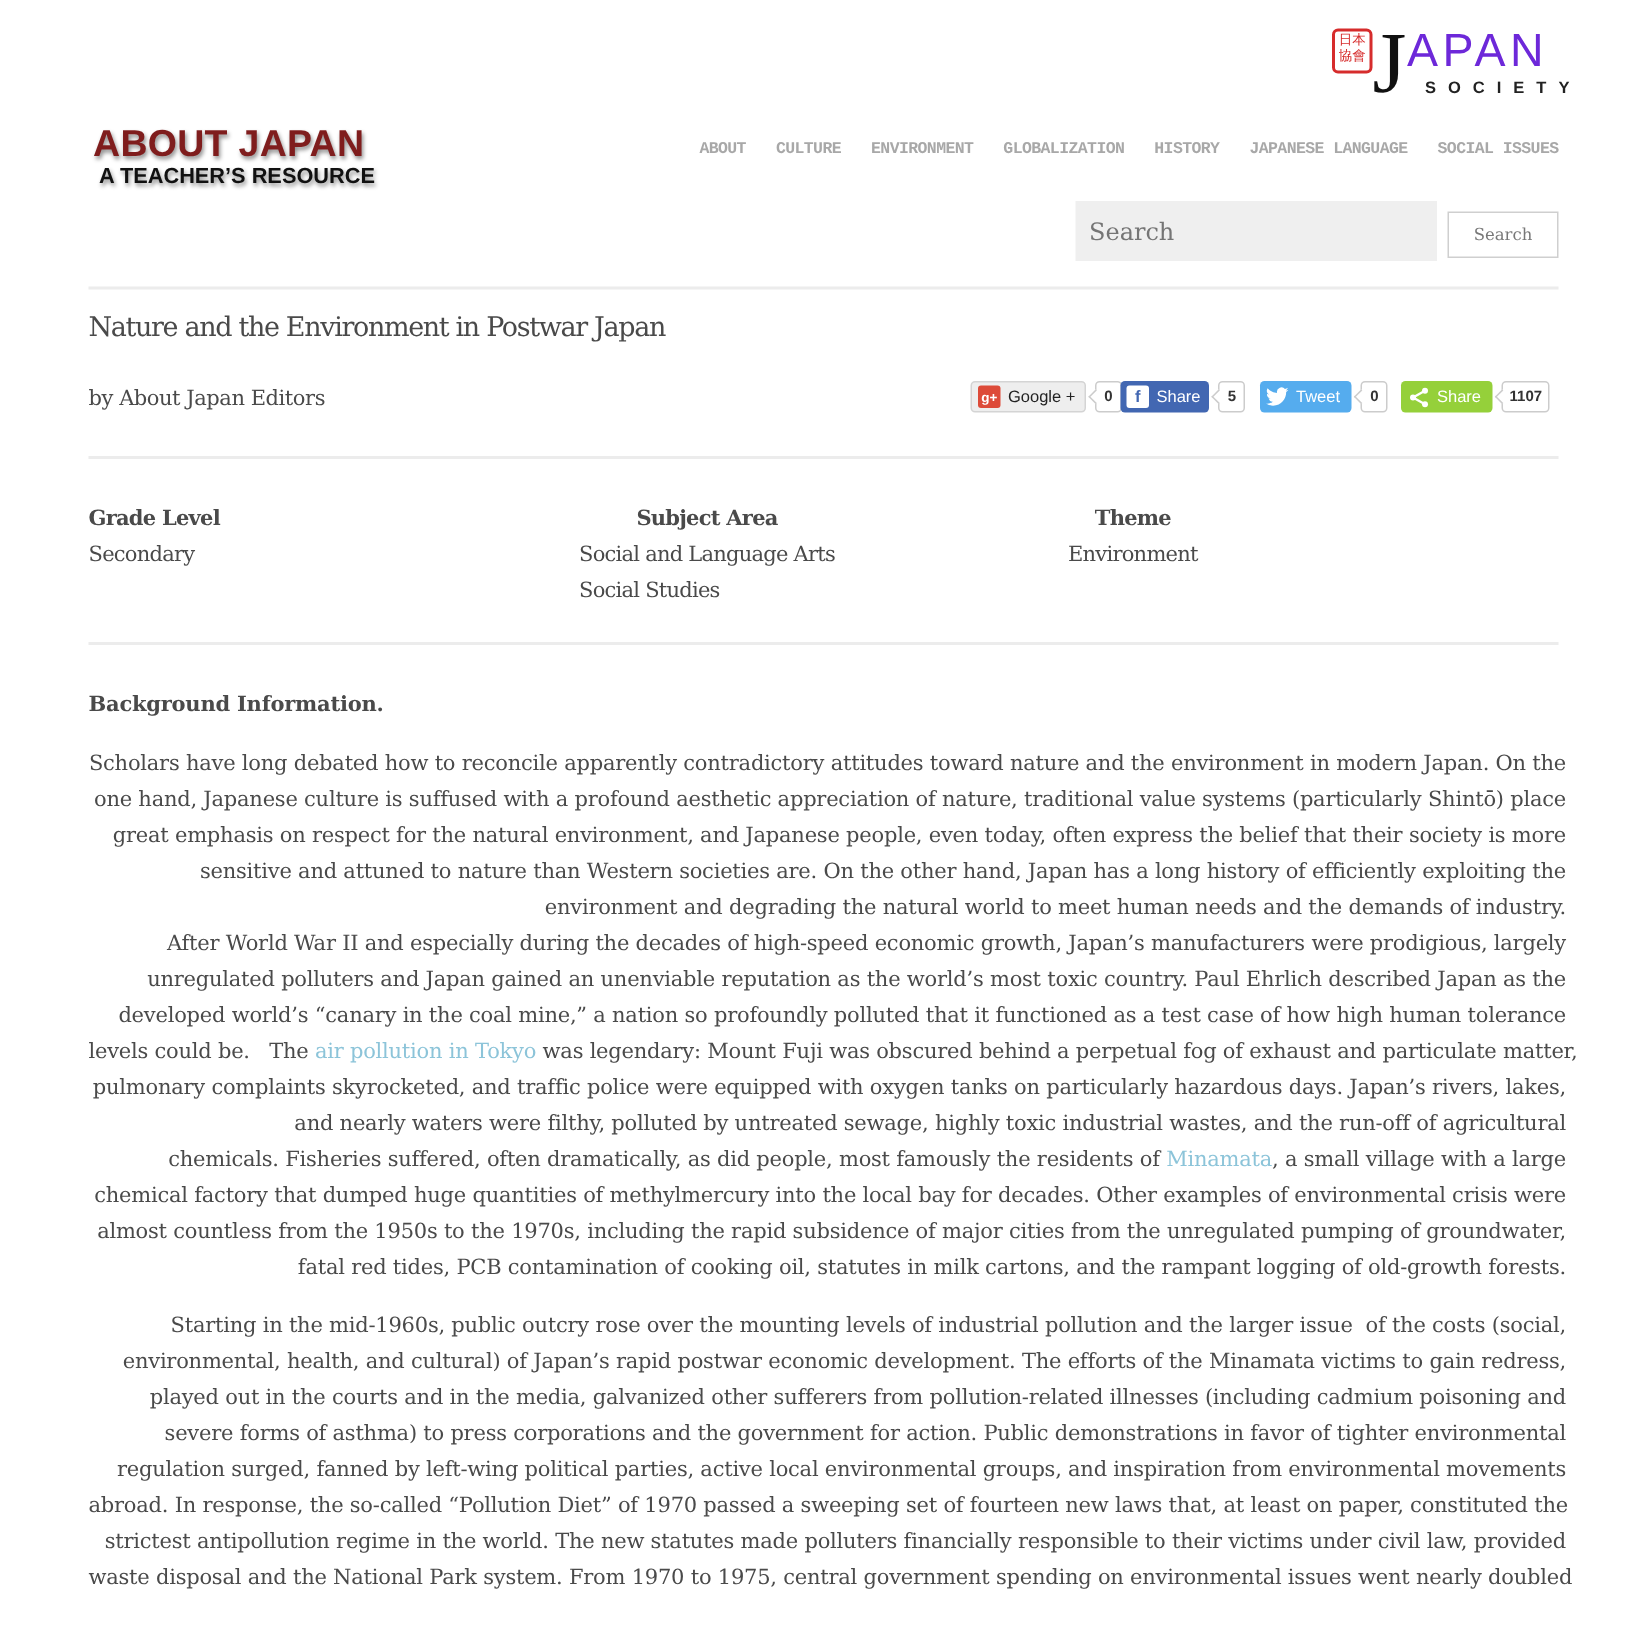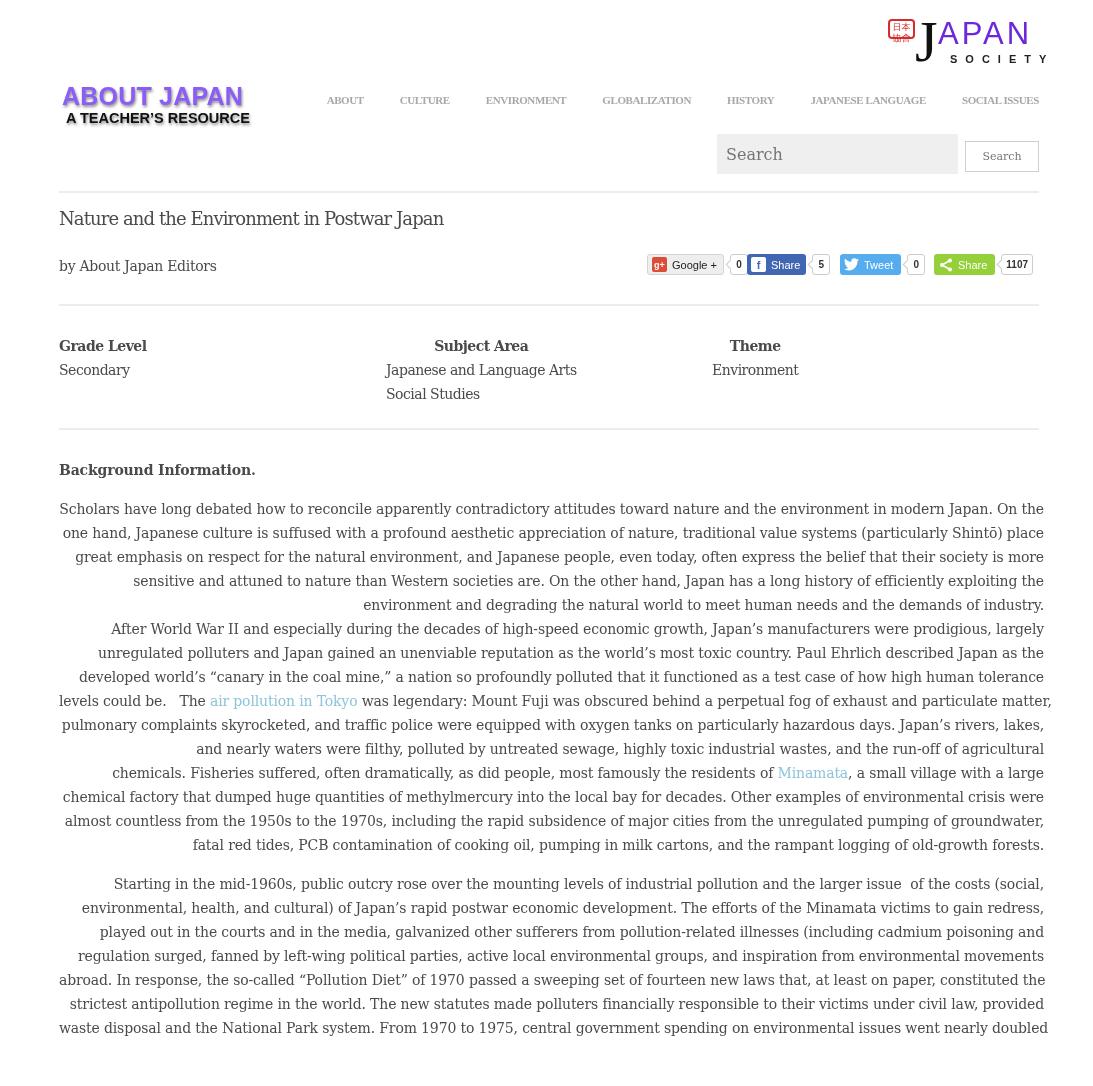--- a/index.html
+++ b/index.html
@@ -1,30 +1,30 @@
 <!DOCTYPE html>
 <html><head>
 <meta charset="utf-8">
 <style>
   * { box-sizing: border-box; margin: 0; padding: 0; }
   html, body { width: 1093px; height: 1086px; overflow: hidden; background: #ffffff; }
   body { font-family: "DejaVu Serif", "Liberation Serif", serif; color: #4a4a4a; position: relative; }
 
   .brand-logo { position: absolute; left: 888px; top: 17px; width: 152px; height: 52px; }
-  .seal { position: absolute; left: 0; top: 2px; width: 27px; height: 20px; border: 2px solid #d62c2c; border-radius: 4px; color: #d62c2c; font-size: 9px; line-height: 11px; text-align: center; font-family: "DejaVu Sans", sans-serif; padding-top: 1px; }
+  .seal { position: absolute; left: 0; top: 2px; width: 27px; height: 30px; border: 2px solid #d62c2c; border-radius: 4px; color: #d62c2c; font-size: 9px; line-height: 11px; text-align: center; font-family: "DejaVu Sans", sans-serif; padding-top: 1px; }
   .jbig { position: absolute; left: 27px; top: -4px; font-family: "Liberation Serif", serif; font-size: 58px; line-height: 58px; color: #111; }
   .japan-word { position: absolute; left: 50px; top: 1px; font-family: "Liberation Sans", sans-serif; font-size: 31px; letter-spacing: 3px; color: #6d28d9; line-height: 31px; }
   .society-word { position: absolute; left: 62px; top: 36px; font-family: "Liberation Sans", sans-serif; font-size: 11px; font-weight: bold; letter-spacing: 8px; color: #222; }
 
   .site-logo { position: absolute; left: 62px; top: 83px; width: 190px; text-shadow: 1px 2px 3px rgba(0,0,0,0.45); }
-  .site-logo .l1 { display: block; font-family: "Liberation Sans", sans-serif; font-weight: bold; font-size: 25px; line-height: 27px; color: #8b5cf6; letter-spacing: 0.2px; }
+  .site-logo .l1 { display: block; font-family: "Liberation Sans", sans-serif; font-weight: bold; font-size: 25px; line-height: 27px; color: #7f1d1d; letter-spacing: 0.2px; }
   .site-logo .l2 { display: block; font-family: "Liberation Sans", sans-serif; font-weight: bold; font-size: 14.5px; line-height: 17px; color: #111; padding-left: 4px; }
 
   .main-nav { position: absolute; right: 54px; top: 94px; display: flex; gap: 0; }
-  .main-nav a { font-family: Liberation Serif, serif; font-weight: bold; font-size: 11px; color: #a8a8a8; text-decoration: none; margin-left: 36px; letter-spacing: -0.4px; }
+  .main-nav a { font-family: Liberation Mono, monospace; font-weight: bold; font-size: 11px; color: #a8a8a8; text-decoration: none; margin-left: 20px; letter-spacing: -0.4px; }
 
   .search-box { position: absolute; left: 717px; top: 134px; width: 241px; height: 40px; background: #efefef; border: none; font-family: "DejaVu Serif", serif; font-size: 16px; color: #777; padding-left: 9px; }
   .search-btn { position: absolute; left: 965px; top: 141px; width: 74px; height: 31px; background: #fff; border: 1px solid #cfcfcf; font-family: "DejaVu Serif", serif; font-size: 11px; color: #777; }
 
   .hr { position: absolute; left: 59px; width: 980px; height: 2px; background: #ececec; }
 
   .page-title { position: absolute; left: 59px; top: 208px; font-family: "DejaVu Serif", serif; font-size: 18px; font-weight: normal; color: #4a4a4a; letter-spacing: -0.9px; }
   .byline { position: absolute; left: 59px; top: 258px; font-size: 14px; color: #4a4a4a; letter-spacing: -0.3px; }
 
   .share { position: absolute; top: 254px; height: 21px; display: flex; align-items: center; }
@@ -120,21 +120,21 @@
 </div>
 
 <div class="hr" style="top:304px;"></div>
 
 <div class="meta" style="left:59px;">
   <div class="h">Grade Level</div>
   <div>Secondary</div>
 </div>
 <div class="meta" style="left:386px;">
   <div class="h">Subject Area</div>
-  <div>Japanese and Language Arts</div>
+  <div>Social and Language Arts</div>
   <div>Social Studies</div>
 </div>
 <div class="meta" style="left:712px;">
   <div class="h">Theme</div>
   <div>Environment</div>
 </div>
 
 <div class="hr" style="top:428px;"></div>
 
 <div class="content">
@@ -151,25 +151,26 @@
   <p>
     <span class="line">After World War II and especially during the decades of high-speed economic growth, Japan’s manufacturers were prodigious, largely</span>
     <span class="line">unregulated polluters and Japan gained an unenviable reputation as the world’s most toxic country. Paul Ehrlich described Japan as the</span>
     <span class="line">developed world’s “canary in the coal mine,” a nation so profoundly polluted that it functioned as a test case of how high human tolerance</span>
     <span class="line"><span style="white-space:pre;">levels could be.   The </span><a>air pollution in Tokyo</a><span> was legendary: Mount Fuji was obscured behind a perpetual fog of exhaust and particulate matter,</span></span>
     <span class="line">pulmonary complaints skyrocketed, and traffic police were equipped with oxygen tanks on particularly hazardous days. Japan’s rivers, lakes,</span>
     <span class="line">and nearly waters were filthy, polluted by untreated sewage, highly toxic industrial wastes, and the run-off of agricultural</span>
     <span class="line"><span style="white-space:pre;">chemicals. Fisheries suffered, often dramatically, as did people, most famously the residents of </span><a>Minamata</a><span>, a small village with a large</span></span>
     <span class="line">chemical factory that dumped huge quantities of methylmercury into the local bay for decades. Other examples of environmental crisis were</span>
     <span class="line">almost countless from the 1950s to the 1970s, including the rapid subsidence of major cities from the unregulated pumping of groundwater,</span>
-    <span class="line">fatal red tides, PCB contamination of cooking oil, pumping in milk cartons, and the rampant logging of old-growth forests.</span>
+    <span class="line">fatal red tides, PCB contamination of cooking oil, statutes in milk cartons, and the rampant logging of old-growth forests.</span>
   </p>
 
   <p>
     <span class="line" style="white-space:pre;">Starting in the mid-1960s, public outcry rose over the mounting levels of industrial pollution and the larger issue  of the costs (social,</span>
     <span class="line">environmental, health, and cultural) of Japan’s rapid postwar economic development. The efforts of the Minamata victims to gain redress,</span>
     <span class="line">played out in the courts and in the media, galvanized other sufferers from pollution-related illnesses (including cadmium poisoning and</span>
+    <span class="line">severe forms of asthma) to press corporations and the government for action. Public demonstrations in favor of tighter environmental</span>
     <span class="line">regulation surged, fanned by left-wing political parties, active local environmental groups, and inspiration from environmental movements</span>
     <span class="line">abroad. In response, the so-called “Pollution Diet” of 1970 passed a sweeping set of fourteen new laws that, at least on paper, constituted the</span>
     <span class="line">strictest antipollution regime in the world. The new statutes made polluters financially responsible to their victims under civil law, provided</span>
     <span class="line">waste disposal and the National Park system. From 1970 to 1975, central government spending on environmental issues went nearly doubled</span>
   </p>
 </div>
 
 </body></html>

